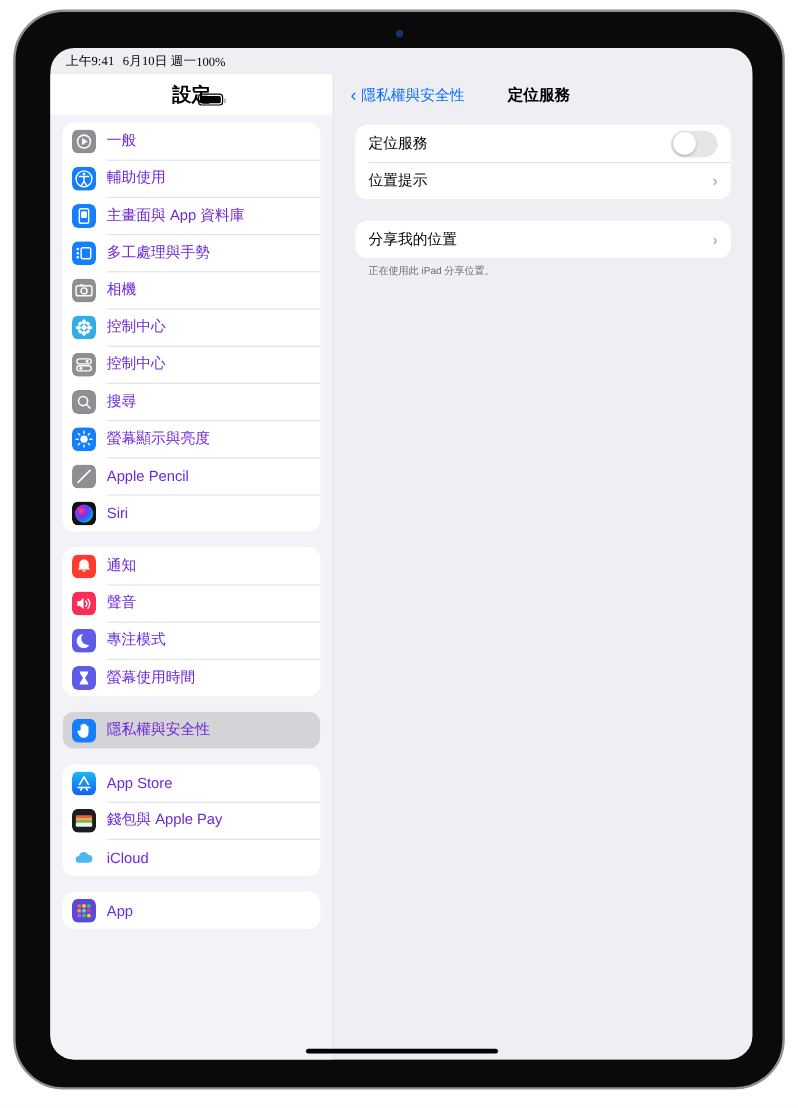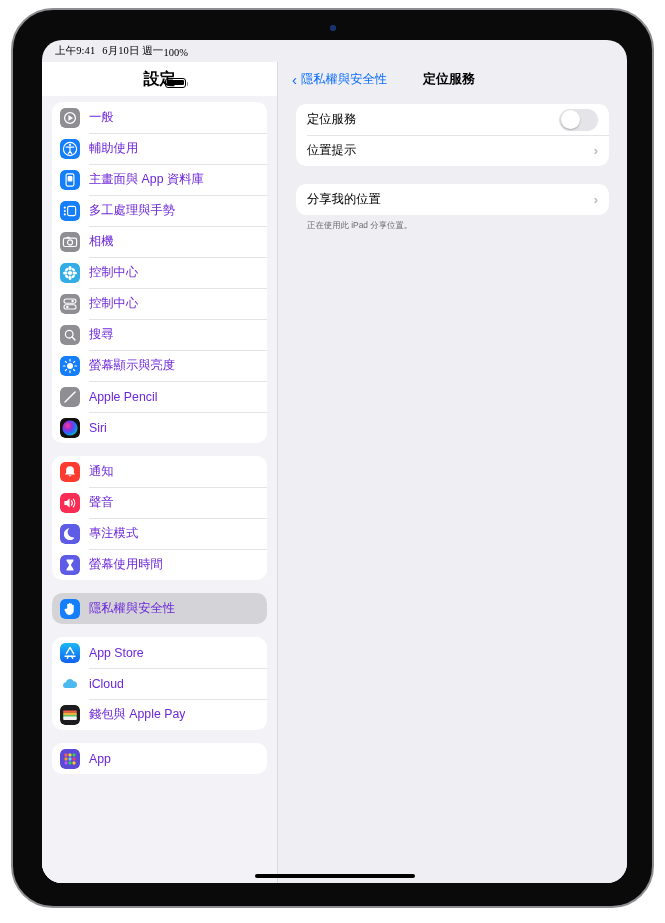--- a/index.html
+++ b/index.html
@@ -489,37 +489,37 @@
                   <rect width="20" height="20" rx="5" fill="url(#asg)"></rect>
                   <path d="M10 4.4 l3.6 6.3 M10 4.4 L6.4 10.7 M5.0 13.2 h10" stroke="#fff" stroke-width="1.35" fill="none" stroke-linecap="round"></path>
                   <path d="M7.3 15.4 L8.4 13.2 M12.7 15.4 L11.6 13.2" stroke="#fff" stroke-width="1.35" stroke-linecap="round"></path>
                 </svg>
               </span>
               <span class="row-label">App Store</span>
             </div>
             <div class="row">
               <span class="row-icon">
                 <svg width="20" height="20" viewBox="0 0 20 20">
-                  <rect width="20" height="20" rx="5" fill="#ffffff"></rect>
-                  <path d="M5.4 14.0 a2.9 2.9 0 0 1 .45-5.75 4.1 4.1 0 0 1 7.7-1.0 3.4 3.4 0 0 1 .6 6.75 Z" fill="#4cb8f0"></path>
-                </svg>
-              </span>
-              <span class="row-label">iCloud</span>
-            </div>
-            <div class="row">
-              <span class="row-icon">
-                <svg width="20" height="20" viewBox="0 0 20 20">
                   <rect width="20" height="20" rx="5" fill="#1c1c1e"></rect>
                   <rect x="3.2" y="5.4" width="13.6" height="2.3" rx=".7" fill="#f05a4a"></rect>
                   <rect x="3.2" y="7.7" width="13.6" height="2.3" fill="#f0b23a"></rect>
                   <rect x="3.2" y="10.0" width="13.6" height="2.3" fill="#5ac36a"></rect>
                   <rect x="3.2" y="11.6" width="13.6" height="3.4" rx="1.1" fill="#f2f2f5"></rect>
                 </svg>
               </span>
               <span class="row-label">錢包與 Apple Pay</span>
+            </div>
+            <div class="row">
+              <span class="row-icon">
+                <svg width="20" height="20" viewBox="0 0 20 20">
+                  <rect width="20" height="20" rx="5" fill="#ffffff"></rect>
+                  <path d="M5.4 14.0 a2.9 2.9 0 0 1 .45-5.75 4.1 4.1 0 0 1 7.7-1.0 3.4 3.4 0 0 1 .6 6.75 Z" fill="#4cb8f0"></path>
+                </svg>
+              </span>
+              <span class="row-label">iCloud</span>
             </div>
           </div>
 
           <div class="group">
             <div class="row">
               <span class="row-icon">
                 <svg width="20" height="20" viewBox="0 0 20 20">
                   <rect width="20" height="20" rx="5" fill="#5b4ad8"></rect>
                   <g>
                     <rect x="4.6" y="4.6" width="2.8" height="2.8" rx=".7" fill="#ff5f57"></rect>

